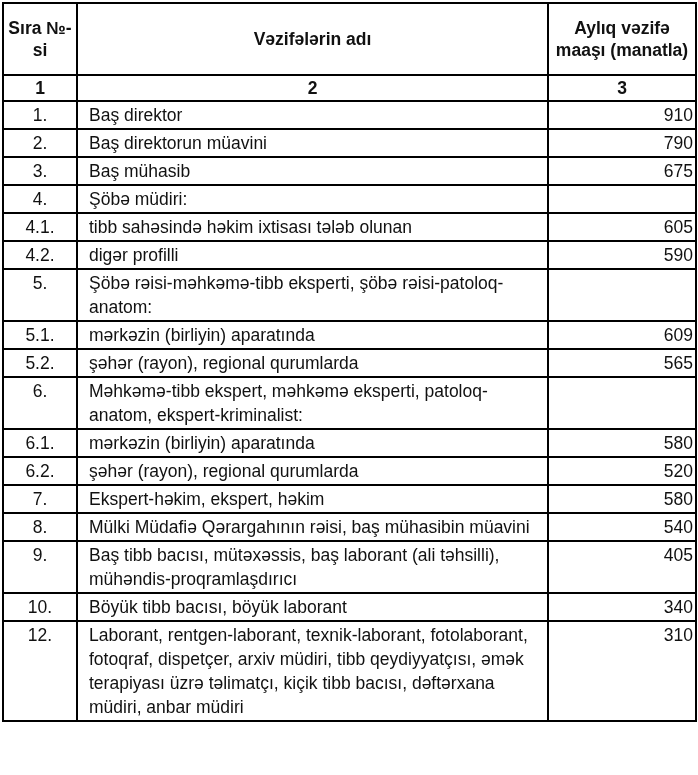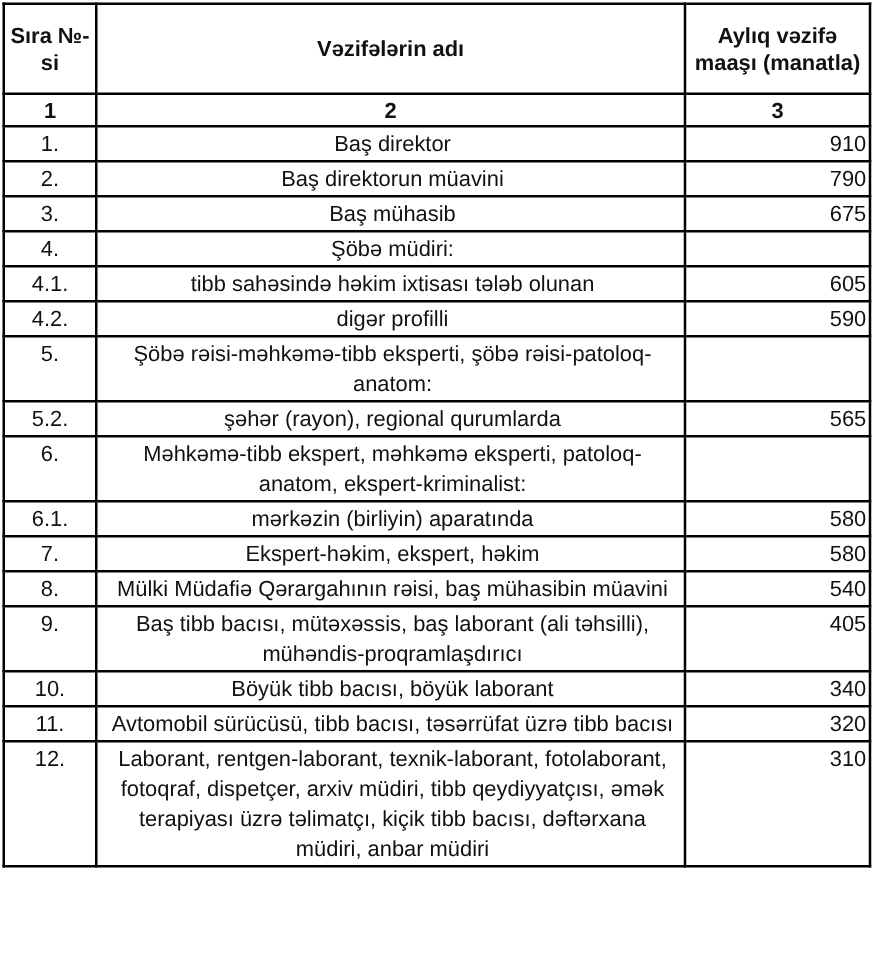--- a/index.html
+++ b/index.html
@@ -54,21 +54,21 @@
   }
   
   tbody td {
     vertical-align: top;
   }
   tbody td.no-cell {
     text-align: center;
     padding: 1px 2px;
   }
   tbody td.name-cell {
-    text-align: center;
+    text-align: left;
     padding: 1px 8px 1px 11px;
   }
   tbody td.salary-cell {
     text-align: right;
     padding: 1px 2px;
   }
 </style>
 </head>
 <body>
 
@@ -121,33 +121,43 @@
           <td class="no-cell">4.2.</td>
           <td class="name-cell">digər profilli</td>
           <td class="salary-cell">590</td>
         </tr>
         <tr>
           <td class="no-cell">5.</td>
           <td class="name-cell">Şöbə rəisi-məhkəmə-tibb eksperti, şöbə rəisi-patoloq-anatom:</td>
           <td class="salary-cell"></td>
         </tr>
         <tr>
+          <td class="no-cell">5.1.</td>
+          <td class="name-cell">mərkəzin (birliyin) aparatında</td>
+          <td class="salary-cell">609</td>
+        </tr>
+        <tr>
           <td class="no-cell">5.2.</td>
           <td class="name-cell">şəhər (rayon), regional qurumlarda</td>
           <td class="salary-cell">565</td>
         </tr>
         <tr>
           <td class="no-cell">6.</td>
           <td class="name-cell">Məhkəmə-tibb ekspert, məhkəmə eksperti, patoloq-anatom, ekspert-kriminalist:</td>
           <td class="salary-cell"></td>
         </tr>
         <tr>
           <td class="no-cell">6.1.</td>
           <td class="name-cell">mərkəzin (birliyin) aparatında</td>
           <td class="salary-cell">580</td>
+        </tr>
+        <tr>
+          <td class="no-cell">6.2.</td>
+          <td class="name-cell">şəhər (rayon), regional qurumlarda</td>
+          <td class="salary-cell">520</td>
         </tr>
         <tr>
           <td class="no-cell">7.</td>
           <td class="name-cell">Ekspert-həkim, ekspert, həkim</td>
           <td class="salary-cell">580</td>
         </tr>
         <tr>
           <td class="no-cell">8.</td>
           <td class="name-cell">Mülki Müdafiə Qərargahının rəisi, baş mühasibin müavini</td>
           <td class="salary-cell">540</td>
@@ -156,24 +166,19 @@
           <td class="no-cell">9.</td>
           <td class="name-cell">Baş tibb bacısı, mütəxəssis, baş laborant (ali təhsilli), mühəndis-proqramlaşdırıcı</td>
           <td class="salary-cell">405</td>
         </tr>
         <tr>
           <td class="no-cell">10.</td>
           <td class="name-cell">Böyük tibb bacısı, böyük laborant</td>
           <td class="salary-cell">340</td>
         </tr>
         <tr>
-          <td class="no-cell">11.</td>
-          <td class="name-cell">Avtomobil sürücüsü, tibb bacısı, təsərrüfat üzrə tibb bacısı</td>
-          <td class="salary-cell">320</td>
-        </tr>
-        <tr>
           <td class="no-cell">12.</td>
           <td class="name-cell">Laborant, rentgen-laborant, texnik-laborant, fotolaborant, fotoqraf, dispetçer, arxiv müdiri, tibb qeydiyyatçısı, əmək terapiyası üzrə təlimatçı, kiçik tibb bacısı, dəftərxana müdiri, anbar müdiri</td>
           <td class="salary-cell">310</td>
         </tr>
       </tbody>
   </table>
 </div>
 
 </body></html>

